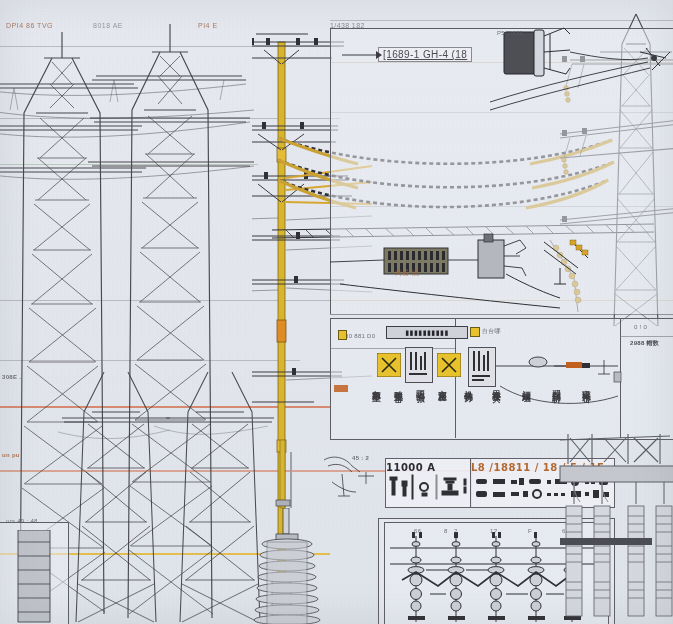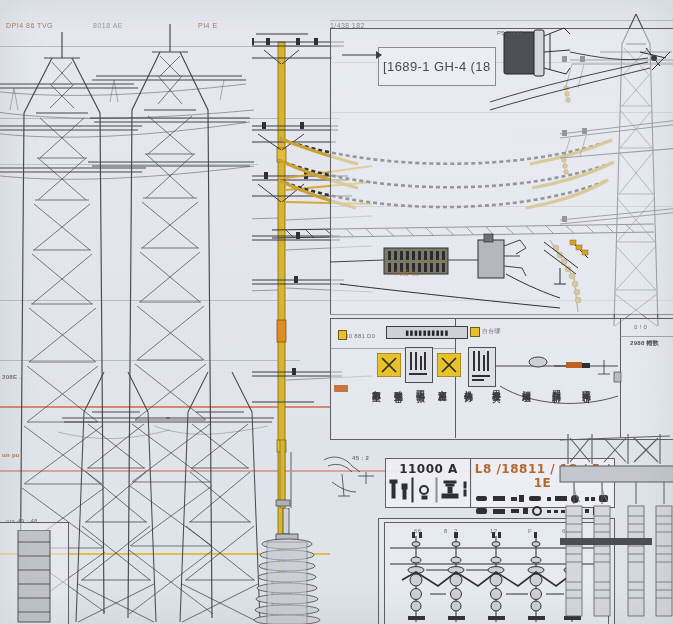--- a/index.html
+++ b/index.html
@@ -18,33 +18,33 @@
     font-size:11.5px;letter-spacing:.6px;color:#3b3b3f;white-space:nowrap;
     font-family:"Liberation Serif", serif;font-weight:700;
     opacity:.82;
   }
   .sub1{position:absolute;left:6px;top:22px;font-size:7px;color:#9a5c3a;letter-spacing:.5px;opacity:.8;}
   .sub2{position:absolute;left:93px;top:22px;font-size:7px;color:#7d7d82;letter-spacing:.5px;opacity:.75;}
   .sub3{position:absolute;left:198px;top:22px;font-size:7px;color:#9a5c3a;letter-spacing:.5px;opacity:.8;}
   .sub5{position:absolute;left:330px;top:22px;font-size:7px;color:#6a6a70;letter-spacing:.4px;opacity:.75;}
   .tagbox{
     position:absolute;border:1px solid #8a8a90;background:rgba(236,238,243,.85);
-    font-size:13px;color:#4a4a50;padding:11px 4px;letter-spacing:.4px;white-space:nowrap;
+    font-size:10px;color:#4a4a50;padding:1px 4px;letter-spacing:.4px;white-space:nowrap;text-decoration:underline;
   }
   .lbl-tiny{position:absolute;font-size:6px;color:#5a5a60;letter-spacing:.3px;white-space:nowrap;opacity:.85;}
   .lbl-tiny.or{color:#a4633c;}
   .vlabel{
     position:absolute;writing-mode:vertical-rl;text-orientation:upright;
     font-size:8.5px;letter-spacing:1.2px;color:#2e2e33;line-height:1.05;
     font-family:"DejaVu Sans", sans-serif;font-weight:700;opacity:.92;
   }
   .panel{position:absolute;border:1.4px solid #5d5d63;background:rgba(233,236,242,.55);}
   .panel.thin{border-width:1px;}
   .legendbox{position:absolute;border:1.3px solid #60606a;background:rgba(238,240,245,.92);}
-  .legendttl{font-size:12px;font-weight:700;color:#2b2b30;text-align:center;letter-spacing:.5px;
+  .legendttl{font-size:10px;font-weight:700;color:#2b2b30;text-align:left;letter-spacing:.5px;
              font-family:"DejaVu Sans", sans-serif;}
   .legendttl.or{color:#b4682f;}
   .hrule{position:absolute;height:2px;}
   .hrule.or{background:#d4795a;opacity:.85;}
   .hrule.yl{background:#e3b93c;opacity:.9;}
   .hrule.gy{background:#8f9096;opacity:.5;height:1px;}
   .hrule.gn{background:#8fae8a;opacity:.5;height:1px;}
   .chip{position:absolute;background:#e8c22c;border:1px solid #6b5a12;}
   .card{position:absolute;background:#dfe1e6;border:1px solid #4e4e55;}
   .orangechip{position:absolute;background:#c2601f;opacity:.85;}

